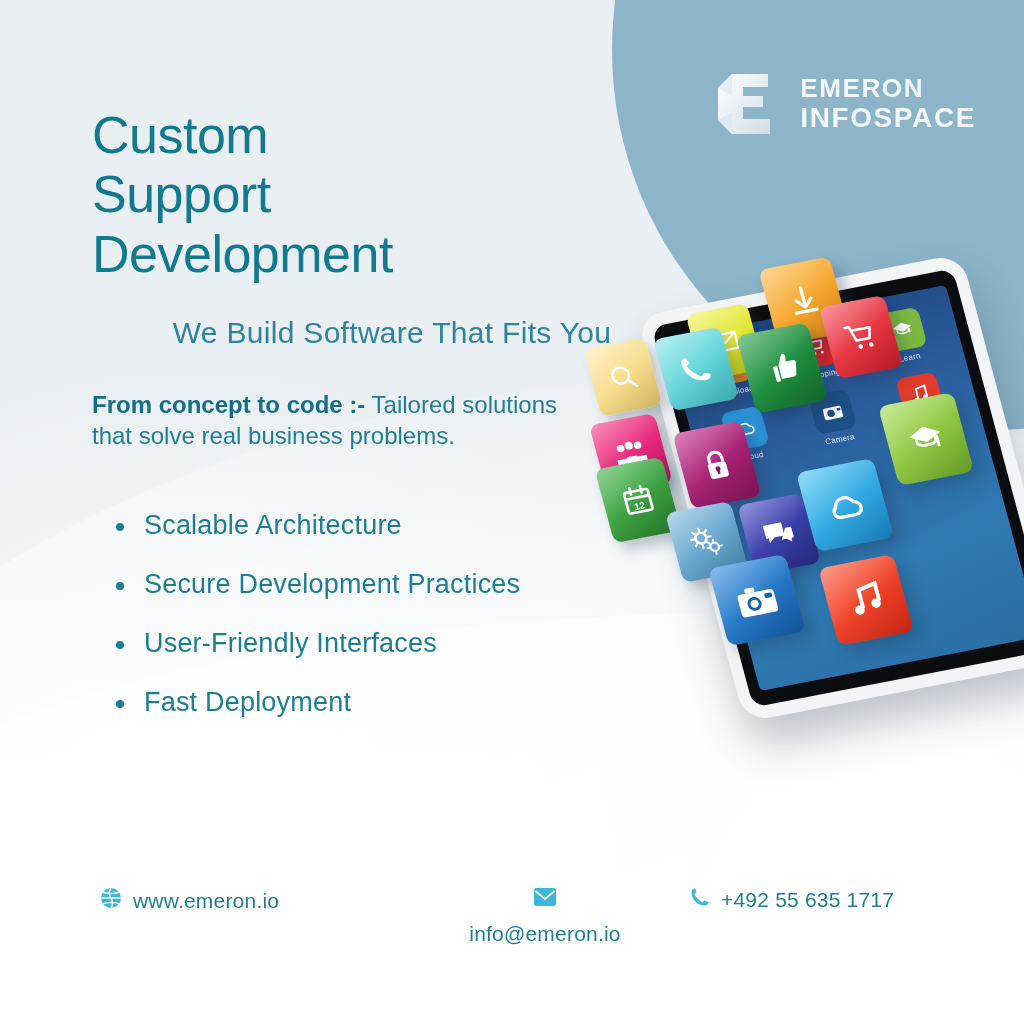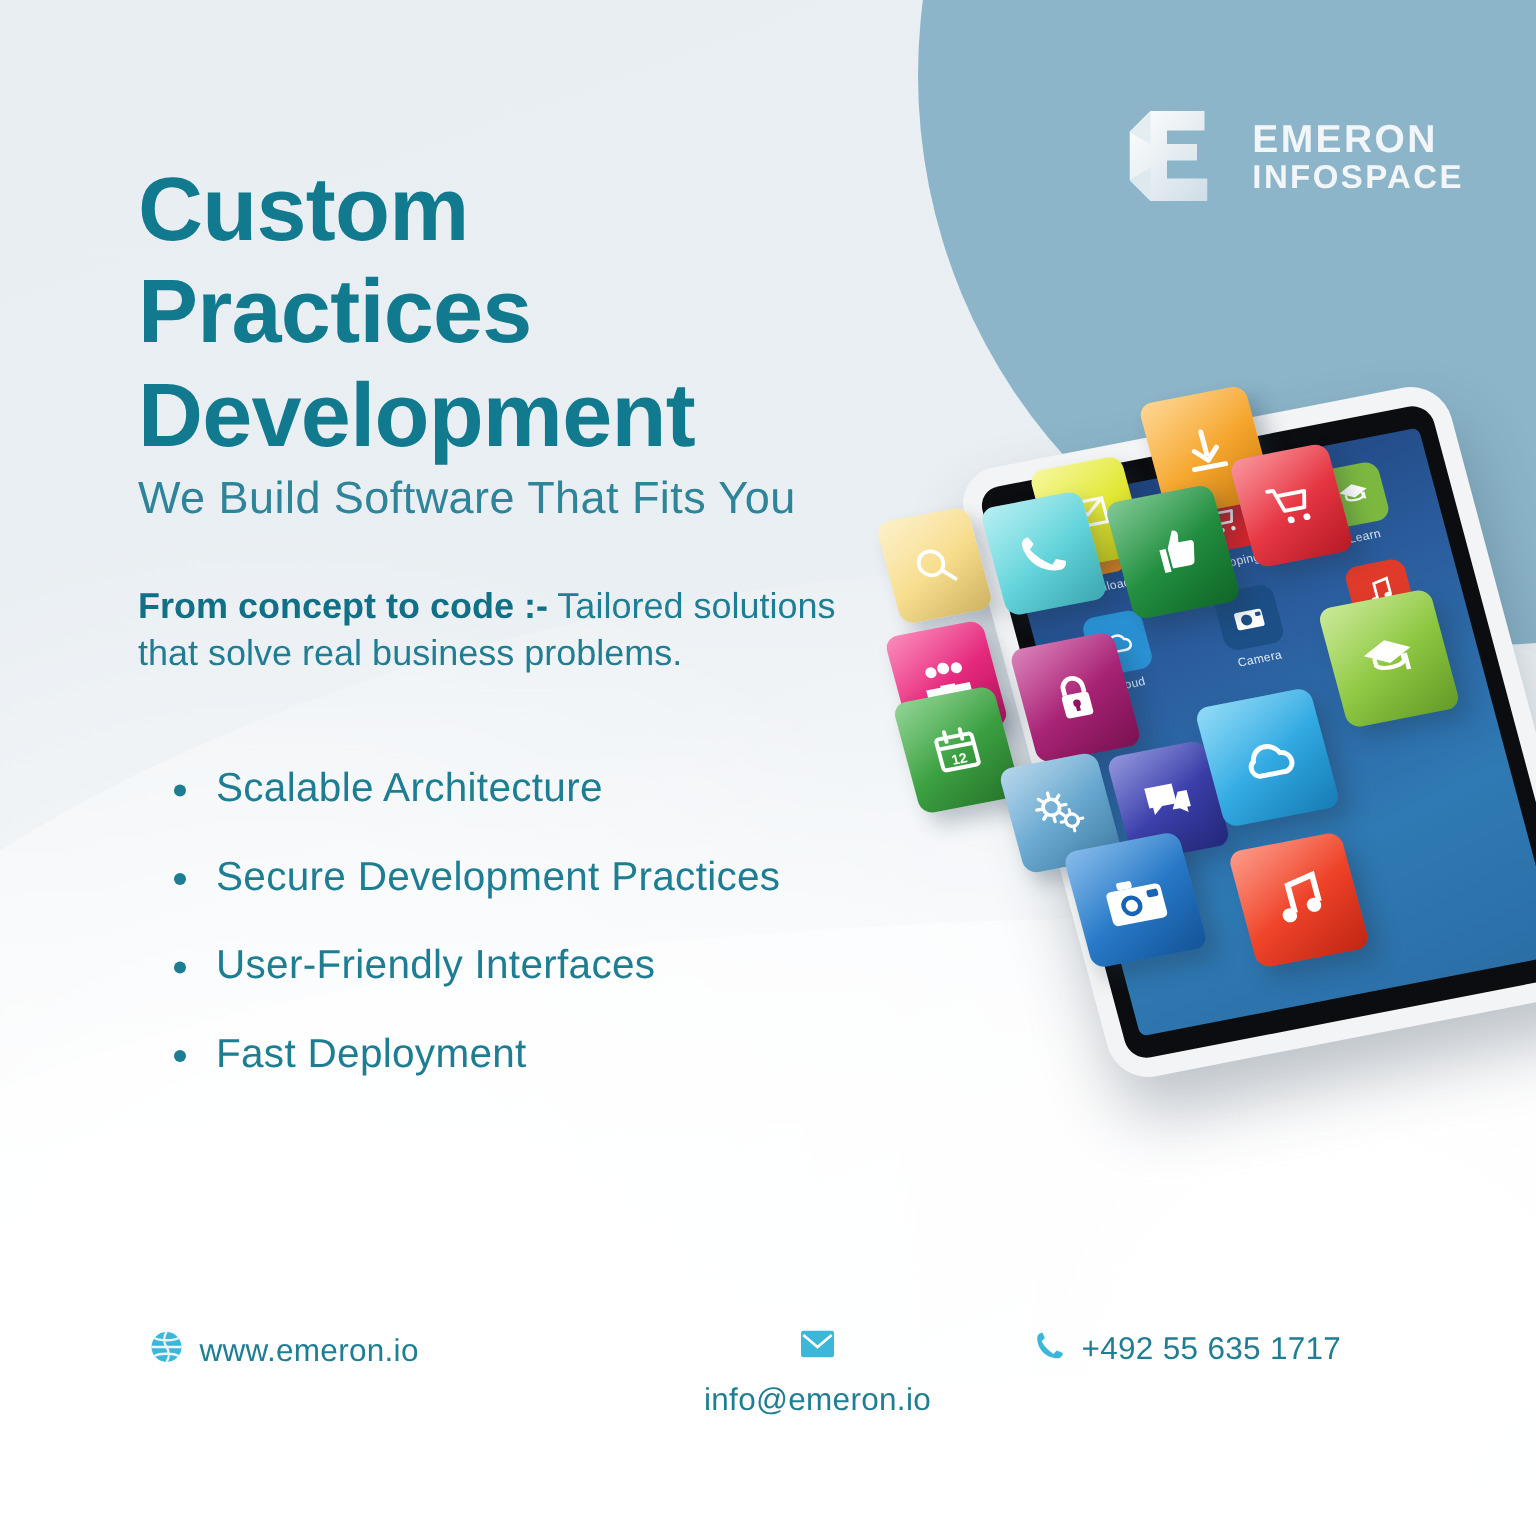--- a/index.html
+++ b/index.html
@@ -33,32 +33,32 @@
   .corner-fade{
     position:absolute;right:-60px;bottom:-60px;width:620px;height:520px;
     background:radial-gradient(circle at 70% 70%,#ffffff 0%,rgba(255,255,255,0) 70%);
   }
 
   
   .logo{position:absolute;right:48px;top:74px;display:flex;align-items:center;gap:30px;}
   .logo-mark{width:52px;height:60px;position:relative;flex:none;}
   .logo-text{line-height:1.06;color:#f2f6f8;font-weight:700;letter-spacing:1.6px;}
   .logo-text .l1{font-size:26px;display:block;}
-  .logo-text .l2{font-size:22px;display:block;}
+  .logo-text .l2{font-size:28px;display:block;}
 
   
   .headline{
     position:absolute;left:92px;top:106px;width:560px;
-    color:#127a8e;font-weight:700;font-size:60px;line-height:1.14;
+    color:#127a8e;font-weight:400;font-size:52px;line-height:1.14;
     letter-spacing:-.5px;
   }
   .headline span{display:block;}
   .subtitle{
     position:absolute;left:92px;top:316px;width:600px;
-    color:#2e8498;font-size:30px;letter-spacing:.3px;font-weight:400;
+    color:#2e8498;font-size:30px;letter-spacing:.3px;font-weight:400;text-align:center;
   }
   .blurb{
     position:absolute;left:92px;top:390px;width:490px;
     color:#1f7e93;font-size:24px;line-height:1.28;
   }
   .blurb b{font-weight:700;color:#116f86;}
 
   
   .bullets{position:absolute;left:112px;top:512px;width:600px;list-style:none;margin:0;padding:0;}
   .bullets li{
@@ -141,21 +141,21 @@
       </svg>
     </span>
     <span class="logo-text">
       <span class="l1">EMERON</span>
       <span class="l2">INFOSPACE</span>
     </span>
   </div>
 
   <div class="headline">
     <span>Custom</span>
-    <span>Practices</span>
+    <span>Support</span>
     <span>Development</span>
   </div>
 
   <div class="subtitle">We Build Software That Fits You</div>
 
   <div class="blurb">
     <b>From concept to code :-</b><span> Tailored solutions that solve real business problems.</span>
   </div>
 
   <ul class="bullets">

